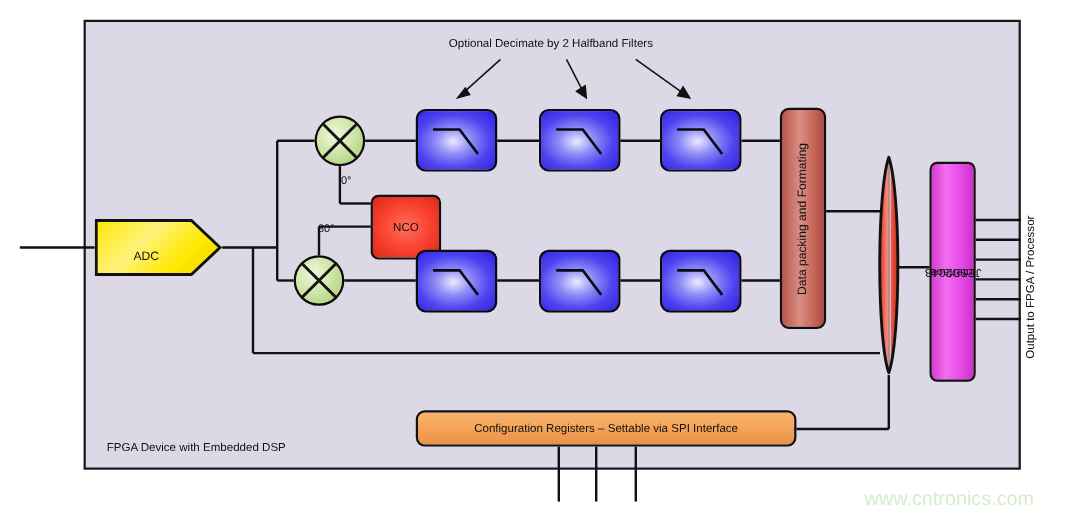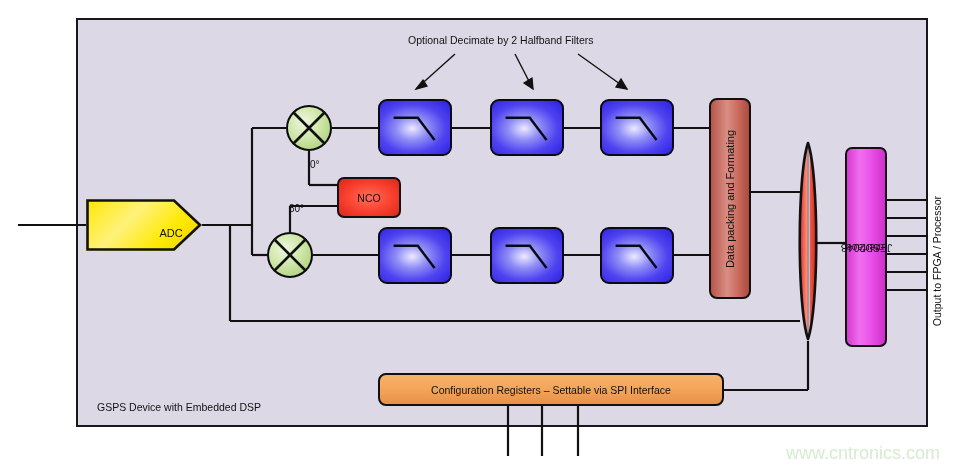--- a/index.html
+++ b/index.html
@@ -9,30 +9,30 @@
   svg.wires{position:absolute;left:0;top:0;width:970px;height:472px;pointer-events:none;}
   .node{position:absolute;box-sizing:border-box;}
   .lbl{position:absolute;color:#111;white-space:nowrap;text-align:center;}
 
   
   .adc{left:86px;top:199px;width:116px;height:52px;}
   .adc .poly{width:100%;height:100%;background:linear-gradient(135deg,#ffe600 0%,#fff27a 38%,#ffe800 70%,#e8cf00 100%);
     clip-path:polygon(0 0,76% 0,100% 50%,76% 100%,0 100%);}
   .adc .edge{position:absolute;inset:0;}
   .adc-text{position:absolute;left:0;top:0;width:94px;height:68px;display:flex;align-items:center;justify-content:center;
-    font-size:11px;color:#111;margin-left:38px;}
+    font-size:11px;color:#111;}
 
   
   .mixer{width:46px;height:46px;border-radius:50%;border:2.4px solid #0b0b0b;
     background:radial-gradient(circle at 38% 36%,#eef7e0 0%,#cfe6a8 45%,#9fc96a 100%);}
   .mx1{left:286px;top:105px;}
   .mx2{left:267px;top:232px;}
 
   
-  .nco{left:337px;top:177px;width:64px;height:41px;border:2.4px solid #111;border-radius:7px;
+  .nco{left:337px;top:177px;width:64px;height:59px;border:2.4px solid #111;border-radius:7px;
     background:radial-gradient(ellipse at 50% 50%,#ff6d5a 0%,#f9402e 55%,#d8281a 100%);
     display:flex;align-items:center;justify-content:center;font-size:10.5px;color:#111;}
 
   
   .filt{width:74px;height:57px;border:2.6px solid #0a0a14;border-radius:9px;
     background:radial-gradient(ellipse at 46% 52%,#eceaff 0%,#8f8df6 30%,#4f43f0 62%,#2a1fe0 100%);}
   .filt svg{position:absolute;left:0;top:0;width:100%;height:100%;}
 
   
   .dpack{left:709px;top:98px;width:42px;height:201px;border:2.6px solid #111;border-radius:8px;
@@ -214,17 +214,17 @@
 
   <div class="node jesd">
     <span><span>JESD204B</span><br><span>Interface</span></span>
   </div>
 
   <div class="node cfg">
     <span>Configuration Registers – Settable via SPI Interface</span>
   </div>
 
   <div class="lbl caption-top">Optional Decimate by 2 Halfband Filters</div>
-  <div class="lbl caption-dev">GSPS Device with Embedded DSP</div>
+  <div class="lbl caption-dev">FPGA Device with Embedded DSP</div>
   <div class="outlbl">Output to FPGA / Processor</div>
   <div class="wm">www.cntronics.com</div>
 
 </div>
 
 </body></html>

